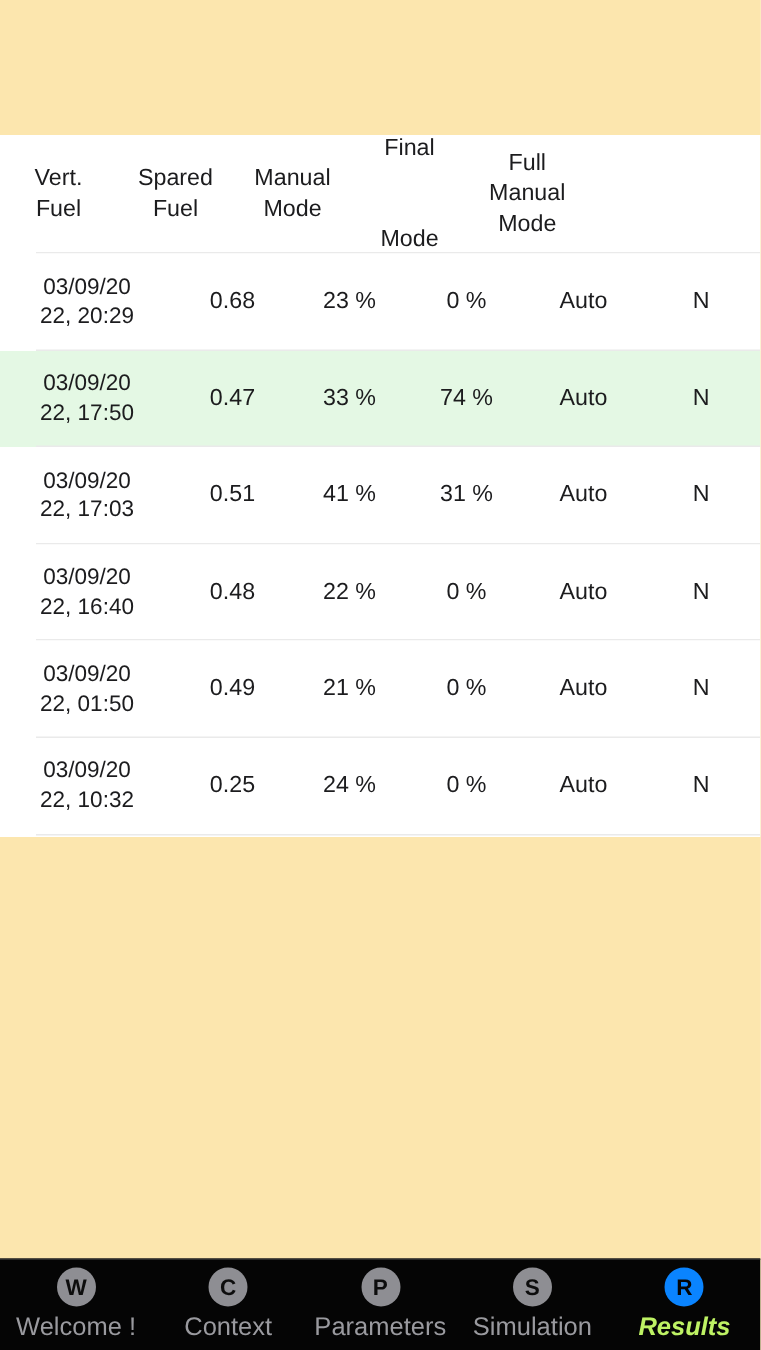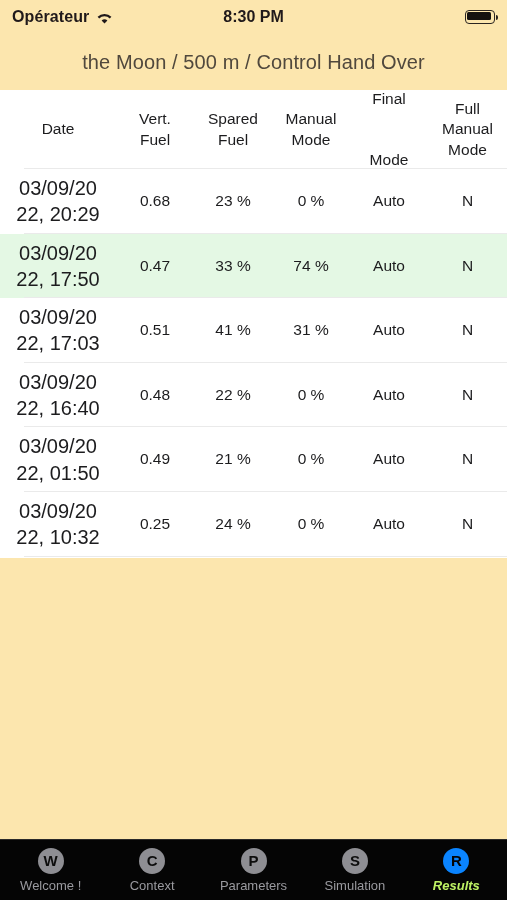--- a/index.html
+++ b/index.html
@@ -75,21 +75,21 @@
   }
   .c-date   { width:116px; }
   .c-vspeed { width:78px; }
   .c-fuel   { width:78px;justify-content:center; }
   .c-manual { width:78px; }
   .c-final  { width:78px;gap:40px; }
   .c-fullman{ width:79px; }
   .row.header .cell { font-size:15.5px; color:#1c1c1e; font-weight:400; }
   .row.data .cell   { font-size:15.5px; color:#1c1c1e; font-weight:400; }
   .cell .ln { display:block; white-space:nowrap; }
-  .row.data .c-date .ln { font-size:20px; }
+  .row.data .c-date .ln { font-size:15px; }
 
   
   .filler {
     position:absolute; top:558px; left:0; width:507px; height:281px;
     background:#FCE6AE;
   }
 
   
   .tabbar {
     position:absolute; bottom:0; left:0; width:507px; height:61px;
@@ -101,58 +101,32 @@
     display:flex; flex-direction:column; align-items:center; justify-content:center;
     gap:4px; cursor:pointer;
   }
   .tab-badge {
     width:26px; height:26px; border-radius:50%;
     background:#8E8E93; color:#0d0d0d;
     display:flex; align-items:center; justify-content:center;
     font-size:15px; font-weight:bold; line-height:1;
   }
   .tab.active .tab-badge { background:#0A84FF; color:#050505; }
-  .tab-label { font-size:13px; color:#9a9a9f; white-space:nowrap; }
+  .tab-label { font-size:17px; color:#9a9a9f; white-space:nowrap; }
   .tab.active .tab-label { color:#bef264; font-weight:bold;font-style:italic; }
 </style>
 </head>
 <body>
 
 <div class="phone">
 
-  <div class="statusbar">
-    <div class="sb-left">
-      <span class="sb-carrier">Opérateur</span>
-      <span class="wifi-icon">
-        <svg width="19" height="15" viewBox="0 0 19 15">
-          <path d="M9.5 13.6 L6.6 10.4 a4.4 4.4 0 0 1 5.8 0 Z" fill="#20191a"></path>
-          <path d="M9.5 6.3 a7.6 7.6 0 0 0 -5.3 2.1 L2.6 6.7 A9.9 9.9 0 0 1 9.5 4 a9.9 9.9 0 0 1 6.9 2.7 l-1.6 1.7 A7.6 7.6 0 0 0 9.5 6.3 Z" fill="#20191a"></path>
-          <path d="M9.5 1.3 a12.6 12.6 0 0 0 -8.3 3.1 L0 3.2 A14.6 14.6 0 0 1 9.5 0 a14.6 14.6 0 0 1 9.5 3.2 L17.8 4.4 A12.6 12.6 0 0 0 9.5 1.3 Z" fill="#20191a" opacity="0"></path>
-        </svg>
-      </span>
-    </div>
-    <div class="sb-time">8:30 PM</div>
-    <div class="sb-right">
-      <span class="battery">
-        <span class="shell"></span>
-        <span class="fill"></span>
-        <span class="nub"></span>
-      </span>
-    </div>
-  </div>
-
-  <div class="title-bar">
-    <span class="title-text">the Moon / 500 m / Control Hand Over</span>
-  </div>
+
 
   <div class="table-card">
     <div class="row header">
-      <div class="cell c-date">
-        <span class="ln">Date</span>
-      </div>
       <div class="cell c-vspeed">
         <span class="ln">Vert.</span>
         <span class="ln">Fuel</span>
       </div>
       <div class="cell c-fuel">
         <span class="ln">Spared</span>
         <span class="ln">Fuel</span>
       </div>
       <div class="cell c-manual">
         <span class="ln">Manual</span>

